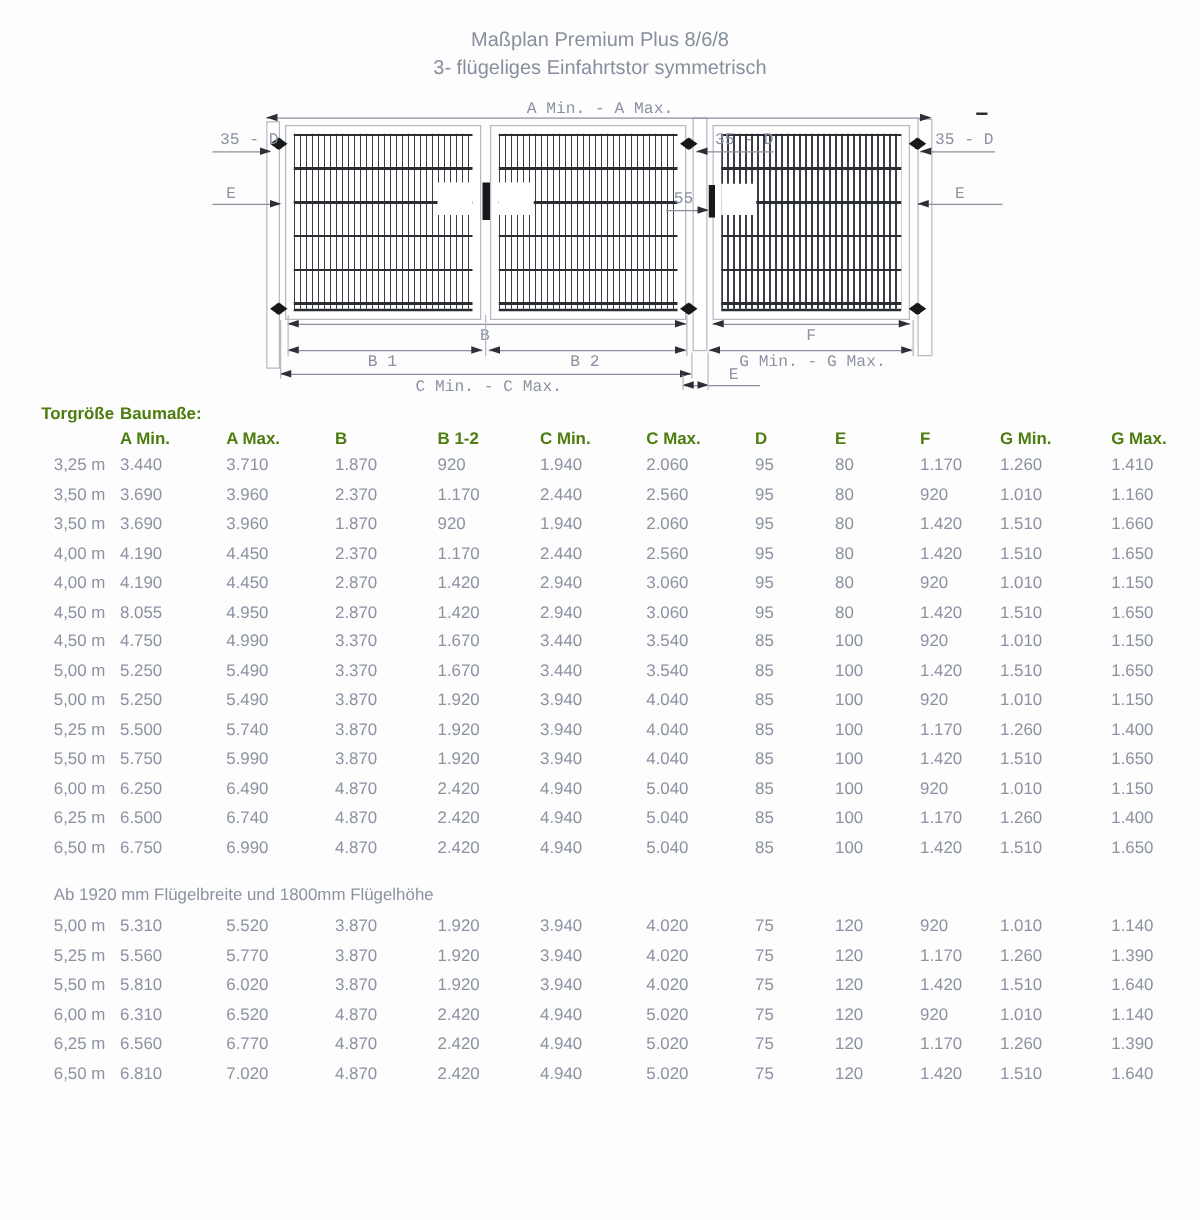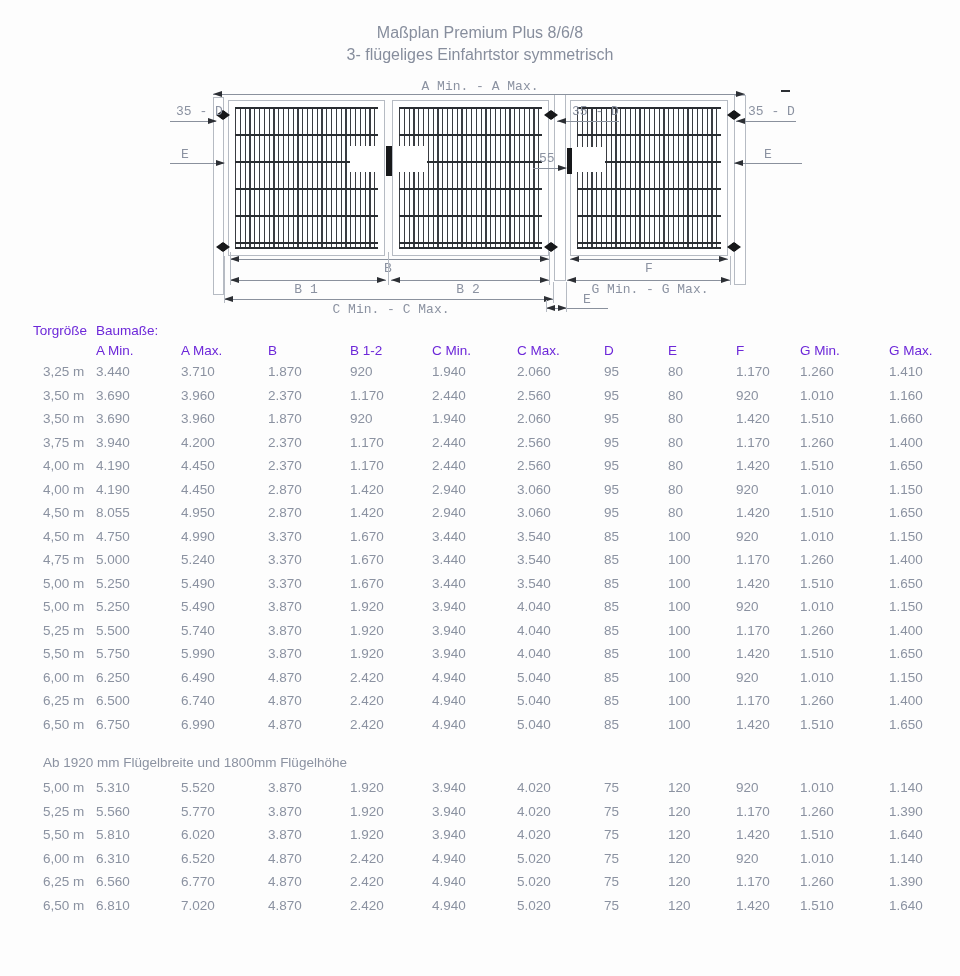--- a/index.html
+++ b/index.html
@@ -32,21 +32,21 @@
   .ctr{transform:translateX(-50%);}
   .hinge{position:absolute;width:16px;height:12px;}
 
   
   .dim-table{position:absolute;left:0;top:320px;width:960px;border-collapse:collapse;table-layout:fixed;}
   .dim-table col.c0{width:63px;} .dim-table col.c1{width:85px;} .dim-table col.c2{width:87px;}
   .dim-table col.c3{width:82px;} .dim-table col.c4{width:82px;} .dim-table col.c5{width:85px;}
   .dim-table col.c6{width:87px;} .dim-table col.c7{width:64px;} .dim-table col.c8{width:68px;}
   .dim-table col.c9{width:64px;} .dim-table col.c10{width:89px;} .dim-table col.c11{width:71px;}
   .dim-table{margin-left:33px;width:927px;}
-  .dim-table th{font-weight:normal;text-align:left;font-size:13.5px;color:#6d28d9;height:20px;padding:0;}
+  .dim-table th{font-weight:bold;text-align:left;font-size:13.5px;color:#4d7c0f;height:20px;padding:0;}
   .dim-table td{font-size:13.5px;color:#8b92a1;height:23.5px;padding:0;text-align:left;}
   .dim-table td:first-child{padding-left:10px;}
   .note-row td{height:34px;padding-left:10px;vertical-align:bottom;padding-bottom:6px;}
 </style>
 </head>
 <body>
 
 <div class="titles">
   <div>Maßplan Premium Plus 8/6/8</div>
   <div>3- flügeliges Einfahrtstor symmetrisch</div>
@@ -253,34 +253,20 @@
         <td>920</td>
         <td>1.940</td>
         <td>2.060</td>
         <td>95</td>
         <td>80</td>
         <td>1.420</td>
         <td>1.510</td>
         <td>1.660</td>
       </tr>
       <tr>
-        <td>3,75 m</td>
-        <td>3.940</td>
-        <td>4.200</td>
-        <td>2.370</td>
-        <td>1.170</td>
-        <td>2.440</td>
-        <td>2.560</td>
-        <td>95</td>
-        <td>80</td>
-        <td>1.170</td>
-        <td>1.260</td>
-        <td>1.400</td>
-      </tr>
-      <tr>
         <td>4,00 m</td>
         <td>4.190</td>
         <td>4.450</td>
         <td>2.370</td>
         <td>1.170</td>
         <td>2.440</td>
         <td>2.560</td>
         <td>95</td>
         <td>80</td>
         <td>1.420</td>
@@ -321,34 +307,20 @@
         <td>4.990</td>
         <td>3.370</td>
         <td>1.670</td>
         <td>3.440</td>
         <td>3.540</td>
         <td>85</td>
         <td>100</td>
         <td>920</td>
         <td>1.010</td>
         <td>1.150</td>
-      </tr>
-      <tr>
-        <td>4,75 m</td>
-        <td>5.000</td>
-        <td>5.240</td>
-        <td>3.370</td>
-        <td>1.670</td>
-        <td>3.440</td>
-        <td>3.540</td>
-        <td>85</td>
-        <td>100</td>
-        <td>1.170</td>
-        <td>1.260</td>
-        <td>1.400</td>
       </tr>
       <tr>
         <td>5,00 m</td>
         <td>5.250</td>
         <td>5.490</td>
         <td>3.370</td>
         <td>1.670</td>
         <td>3.440</td>
         <td>3.540</td>
         <td>85</td>

